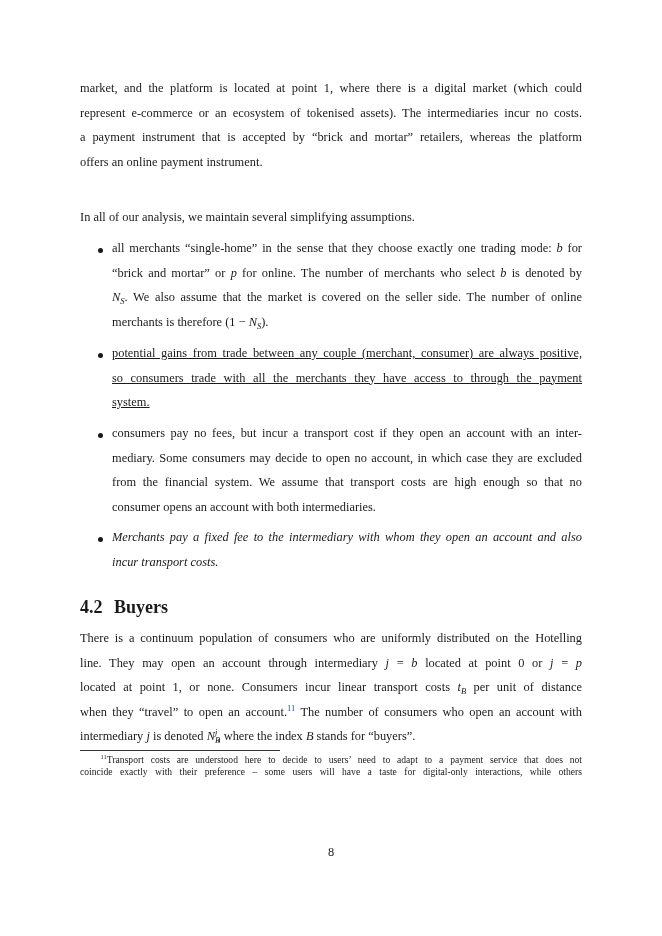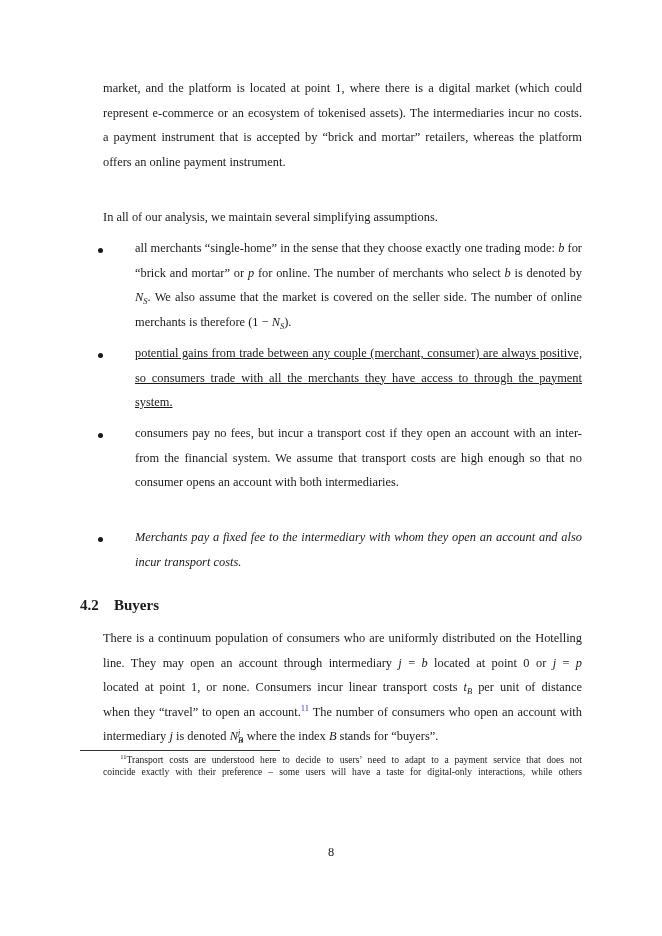--- a/index.html
+++ b/index.html
@@ -8,35 +8,35 @@
       font-family: "DejaVu Serif", "Liberation Serif", serif;
       color: #1a1a1a;
     }
     .page { position: absolute; left: 80px; top: 0; width: 502px; }
     .p {
       position: absolute; left: 0; width: 502px;
       font-family: "Liberation Serif", serif;
       font-size: 12.4px; line-height: 24.6px; text-align: justify;
       text-align-last: left;
     }
-    .line { display: block; white-space: nowrap; text-align: justify; text-align-last: justify; height: 24.6px; margin-left: 23px; }
+    .line { display: block; white-space: nowrap; text-align: justify; text-align-last: justify; height: 24.6px; }
     .line.last { text-align-last: left; }
     .bullet-wrap { position: absolute; left: 0; width: 502px; }
     .bullet-dot {
       position: absolute; left: 18px; width: 5px; height: 5px; border-radius: 50%;
       background: #1a1a1a;
     }
     .bullet-text {
       position: absolute; left: 32px; width: 470px;
       font-family: "Liberation Serif", serif;
       font-size: 12.4px; line-height: 24.6px;
     }
     .heading {
       position: absolute; left: 0; top: 597px;
-      font-family: "Liberation Serif", serif; font-weight: bold; font-size: 15px;
+      font-family: "Liberation Serif", serif; font-weight: bold; font-size: 18px;
     }
     .heading .num { display: inline-block; width: 34px; }
     .fnref { color: #2b3fb8; font-size: 8.5px; vertical-align: super; line-height: 0; }
     .math { font-style: italic; }
     .sub { font-size: 8.5px; vertical-align: sub; line-height: 0; }
     .sup { font-size: 8.5px; vertical-align: super; line-height: 0; }
     .fn-rule { position: absolute; left: 0; top: 750px; width: 200px; height: 0; border-top: 0.8px solid #333; }
     .footnote {
       position: absolute; left: 0; top: 754px; width: 502px;
       font-family: "Liberation Serif", serif; font-size: 9.6px; line-height: 12.2px;
@@ -80,20 +80,21 @@
       <span class="line">potential gains from trade between any couple (merchant, consumer) are always positive,</span>
       <span class="line">so consumers trade with all the merchants they have access to through the payment</span>
       <span class="line last">system.</span>
     </div>
   </div>
 
   <div class="bullet-wrap" style="top:0;">
     <div class="bullet-dot" style="top:433px;"></div>
     <div class="bullet-text" style="top:421px;">
       <span class="line">consumers pay no fees, but incur a transport cost if they open an account with an inter-</span>
+      <span class="line">mediary. Some consumers may decide to open no account, in which case they are excluded</span>
       <span class="line">from the financial system.  We assume that transport costs are high enough so that no</span>
       <span class="line last">consumer opens an account with both intermediaries.</span>
     </div>
   </div>
 
   <div class="bullet-wrap" style="top:0;">
     <div class="bullet-dot" style="top:537px;"></div>
     <div class="bullet-text" style="top:525px;font-style:italic;">
       <span class="line">Merchants pay a fixed fee to the intermediary with whom they open an account and also</span>
       <span class="line last">incur transport costs.</span>

